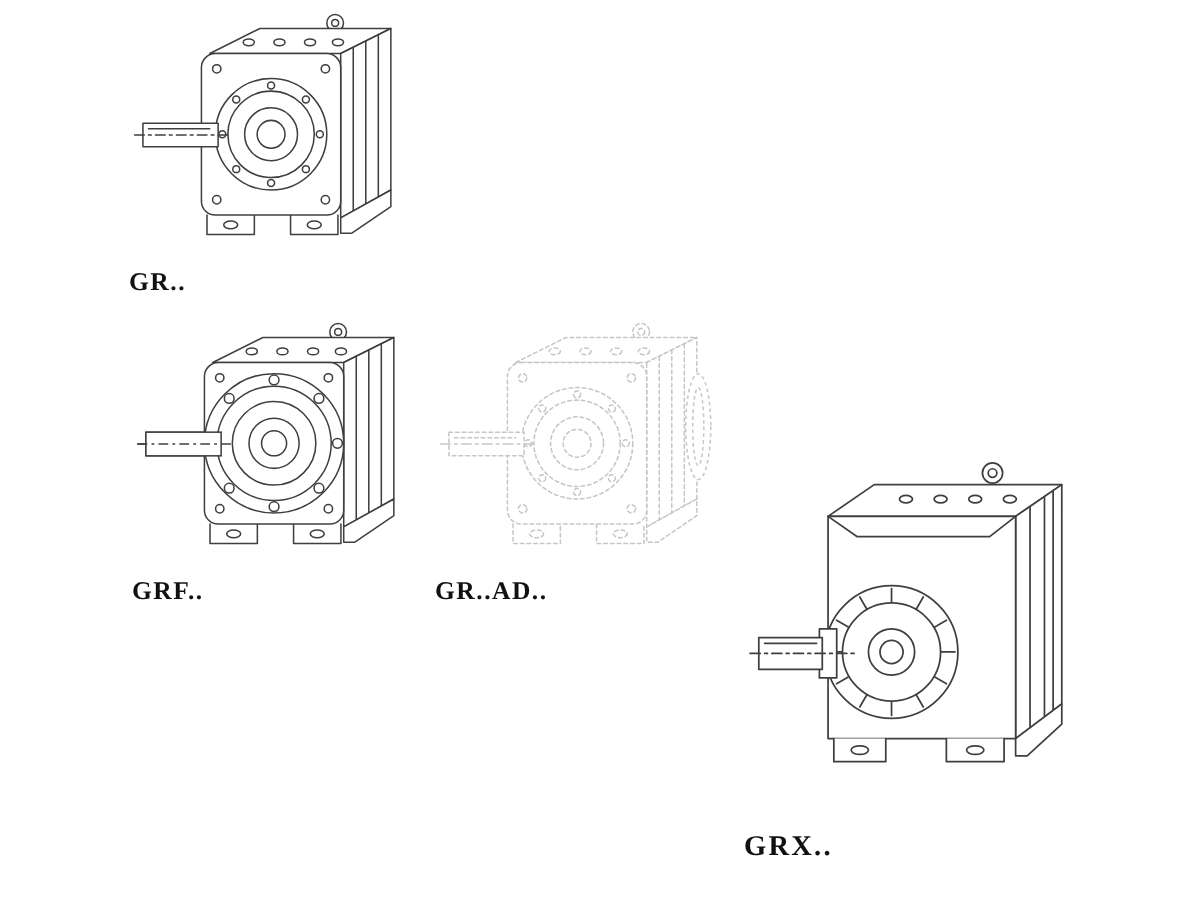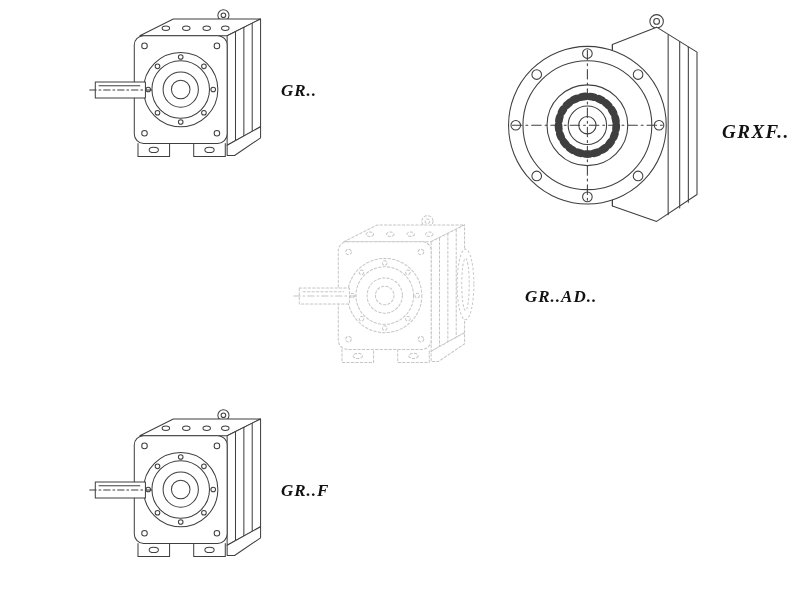--- a/index.html
+++ b/index.html
@@ -1,23 +1,23 @@
 <!DOCTYPE html>
 <html><head>
 <meta charset="utf-8">
 <style>
   html, body { margin:0; padding:0; background:#ffffff; }
   .canvas {
     position:relative; width:800px; height:600px; background:#ffffff;
     overflow:hidden; font-family:"Liberation Serif", serif;
   }
-  .figure { position:absolute; display:flex; flex-direction:row; align-items:center;font-style:italic; }
+  .figure { position:absolute; display:flex; flex-direction:column; align-items:flex-start; }
   .figure svg { display:block; }
   .drawing { color:#3f3f3f; }
-  .ghost   { color:#c6c6c6;gap:40px; }
+  .ghost   { color:#c6c6c6; }
   .ghost svg { stroke-dasharray:2.6 2.2; }
   .label {
     font-weight:bold; font-size:17px; color:#111111;
     letter-spacing:1px; margin-top:2px; white-space:nowrap;
   }
   .label-lg { font-size:19px; letter-spacing:1.5px; }
   .defs-hidden { position:absolute; width:0; height:0; overflow:hidden; }
 </style>
 </head>
 <body>
@@ -158,38 +158,39 @@
 <div class="canvas">
 
   <div class="figure drawing" style="left:86px; top:4px;">
     <svg width="195" height="172" viewBox="0 0 210 185">
       <use href="#g-iso"></use>
     </svg>
     <div class="label">GR..</div>
   </div>
 
 
-  <div class="figure drawing" style="left:497px; top:6px;">
-    <svg width="225" height="250" viewBox="0 0 230 260">
-      <use href="#g-front"></use>
+
+  <div class="figure drawing" style="left:88px; top:210px;">
+    <svg width="195" height="172" viewBox="0 0 210 185">
+      <use href="#g-iso"></use>
+      <use href="#g-flange-cap"></use>
     </svg>
-    <div class="label label-lg">GRXF..</div>
+    <div class="label">GRF..</div>
   </div>
-
 
   <div class="figure ghost" style="left:290px; top:210px;">
     <svg width="195" height="172" viewBox="0 0 210 185">
       <use href="#g-iso"></use>
       <use href="#g-rear-disc"></use>
     </svg>
     <div class="label">GR..AD..</div>
   </div>
 
-  <div class="figure drawing" style="left:86px; top:404px;">
-    <svg width="195" height="172" viewBox="0 0 210 185">
-      <use href="#g-iso"></use>
-    </svg>
-    <div class="label">GR..F</div>
-  </div>
 
 
+  <div class="figure drawing" style="left:496px; top:300px;">
+    <svg width="240" height="252" viewBox="0 0 245 262">
+      <use href="#g-big"></use>
+    </svg>
+    <div class="label label-lg">GRX..</div>
+  </div>
 
 </div>
 
 </body></html>

